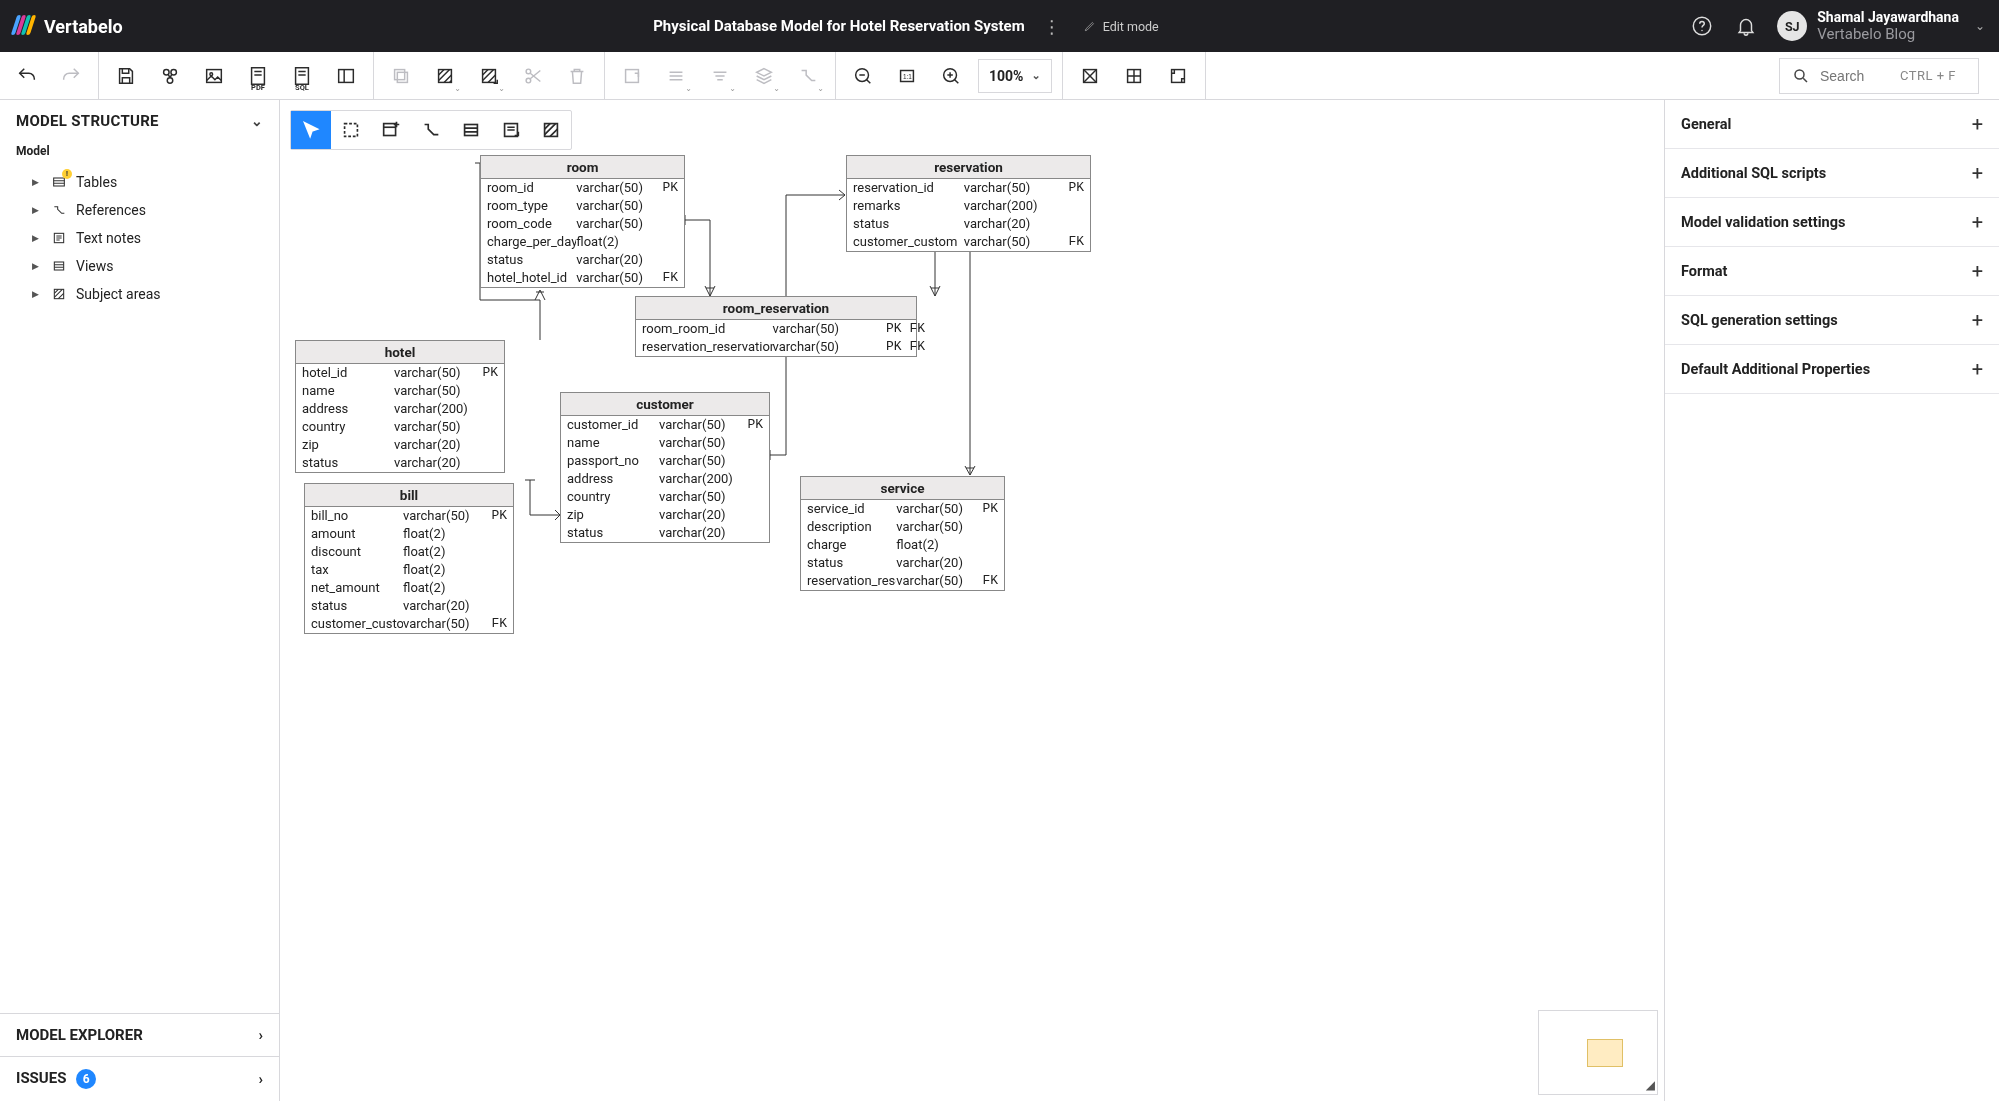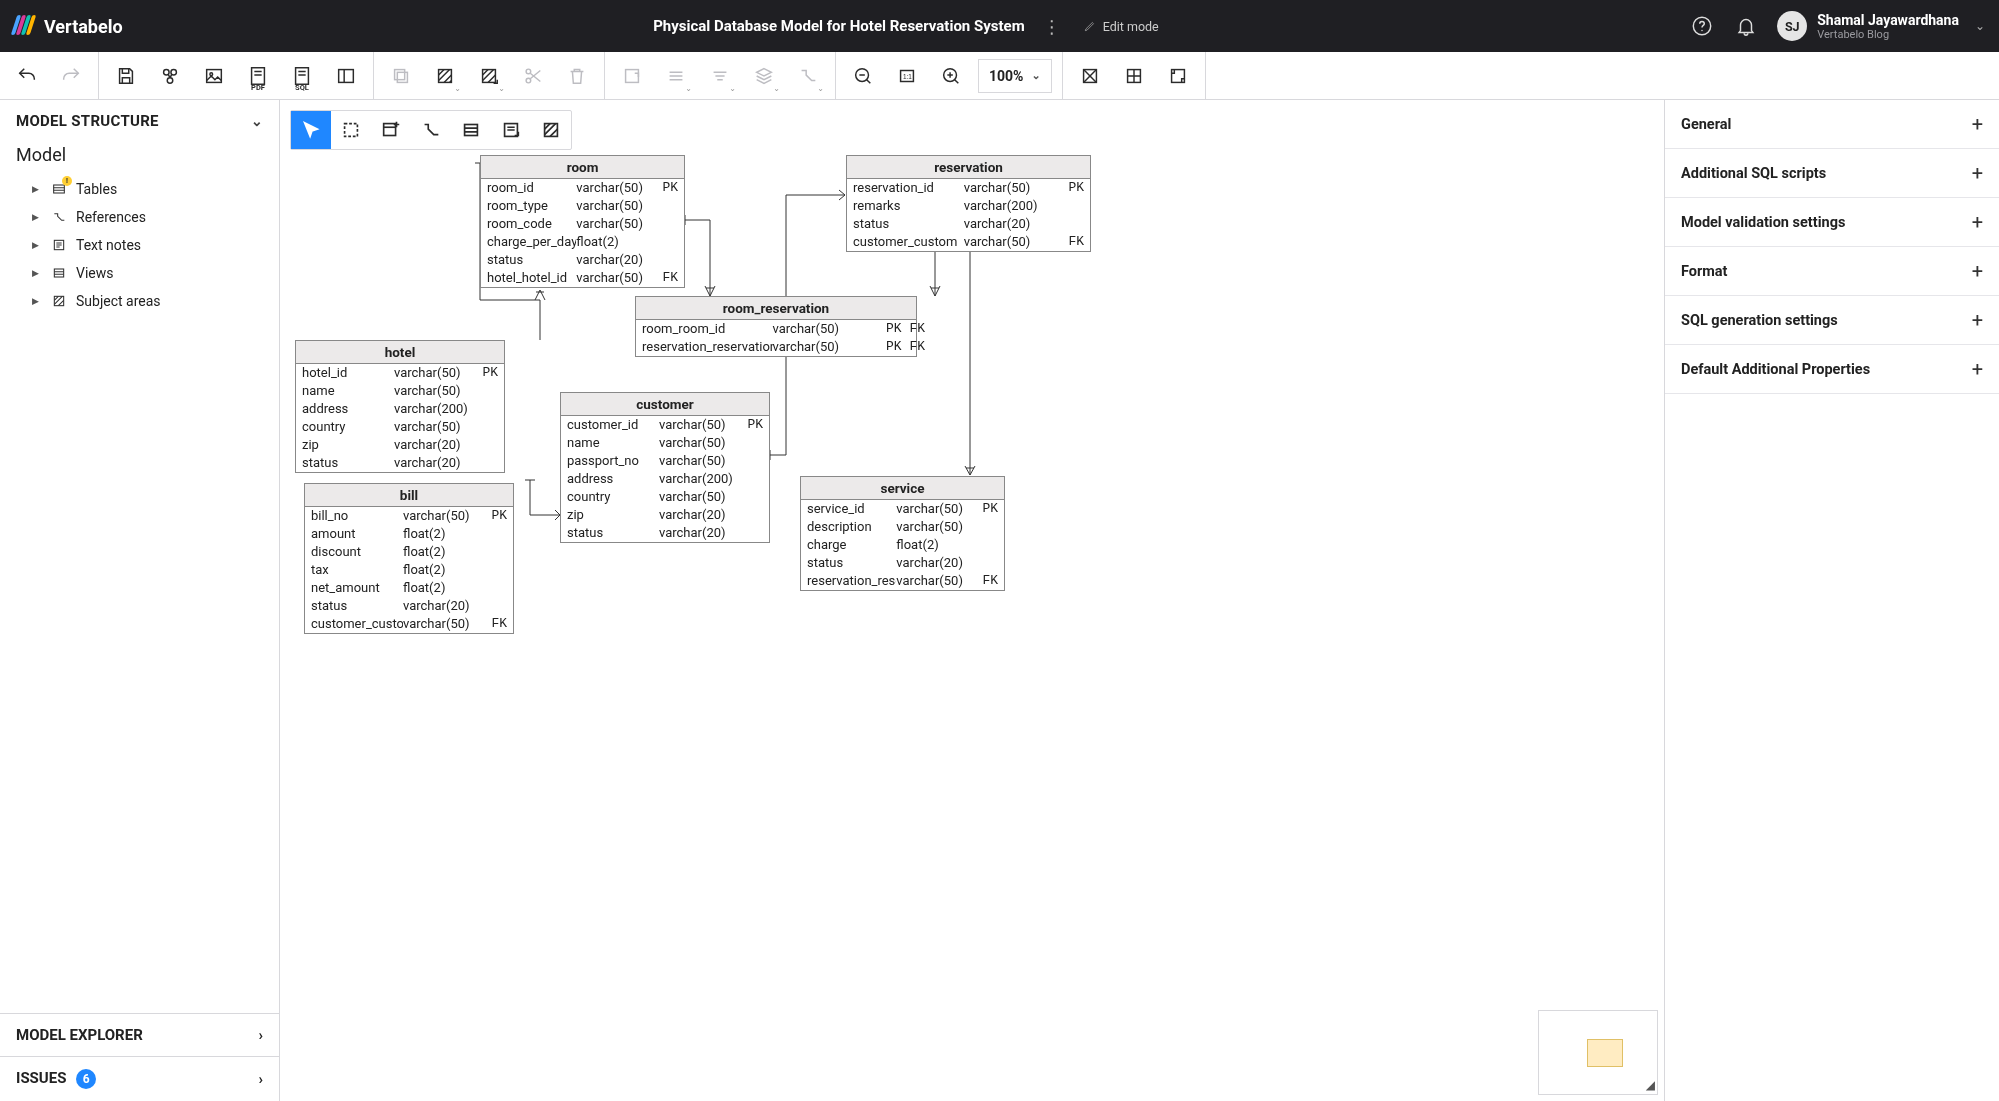--- a/index.html
+++ b/index.html
@@ -19,21 +19,21 @@
   .doc-title { font-weight: 700; font-size: 15px; white-space: nowrap; }
   .kebab { padding: 4px 6px; cursor: pointer; color: #bbb; font-size: 18px; }
   .edit-chip { display: inline-flex; align-items: center; gap: 6px; font-size: 12.5px; color: #ccc; margin-left: 4px; cursor: pointer; }
   .edit-chip svg { width: 14px; height: 14px; stroke: #ccc; }
   .header-right { display: flex; align-items: center; gap: 18px; }
   .hicon { width: 26px; height: 26px; display: flex; align-items: center; justify-content: center; cursor: pointer; color: #ddd; }
   .hicon svg { width: 22px; height: 22px; stroke: #ddd; fill: none; stroke-width: 1.6; }
   .avatar { width: 30px; height: 30px; border-radius: 50%; background: #e5e5e5; color: #222; display: flex; align-items: center; justify-content: center; font-weight: 700; font-size: 12.5px; }
   .user-block { display: flex; align-items: center; gap: 10px; cursor: pointer; }
   .user-text .uname { font-weight: 700; font-size: 14px; }
-  .user-text .utag { font-size: 11px; color: #9a9a9f; }
+  .user-text .utag { font-size: 15px; color: #9a9a9f; }
   .chev { color: #aaa; font-size: 12px; margin-left: 6px; }
 
   
   .toolbar { height: 48px; border-bottom: 1px solid #d8d8dc; display: flex; align-items: center; background: #fff; flex: 0 0 auto; }
   .tgroup { display: flex; align-items: center; height: 100%; padding: 0 10px; gap: 10px; border-right: 1px solid #d8d8dc; }
   .tgroup.noborder { border-right: none; }
   .tbtn { width: 34px; height: 34px; display: flex; align-items: center; justify-content: center; cursor: pointer; color: #333; position: relative; border-radius: 2px; }
   .tbtn svg { width: 22px; height: 22px; stroke: #2b2b2b; fill: none; stroke-width: 1.6; }
   .tbtn.disabled svg { stroke: #bdbdc2; }
   .tbtn .sub { position: absolute; bottom: 1px; font-size: 7.5px; font-weight: 700; color: #2b2b2b; }
@@ -43,21 +43,21 @@
   .toolbar .flex1 { flex: 1; }
   .search-box { display: flex; align-items: center; gap: 10px; border: 1px solid #d8d8dc; height: 36px; padding: 0 12px; font-size: 14px; color: #666; min-width: 200px; margin-right: 10px; }
   .search-box input { border: none; outline: none; font-size: 14px; width: 70px; color: #222; }
   .search-box .hint { color: #888; font-size: 13px; letter-spacing: .5px; }
 
   
   .main { flex: 1; display: flex; min-height: 0; }
   .leftpanel { width: 280px; border-right: 1px solid #d8d8dc; display: flex; flex-direction: column; background: #fff; }
   .panel-head { display: flex; align-items: center; justify-content: space-between; padding: 12px 16px 8px; font-weight: 700; font-size: 15px; letter-spacing: .3px; cursor: pointer; }
   .panel-head .chev3 { font-size: 14px; color: #444; }
-  .panel-sub { padding: 6px 16px; font-weight: 400; font-size: 18px; }
+  .panel-sub { padding: 6px 16px; font-weight: 700; font-size: 12px; }
   .tree { padding: 4px 0 0 28px; }
   .tree-item { display: flex; align-items: center; gap: 8px; padding: 5px 4px; font-size: 14px; cursor: pointer; }
   .tree-item .arrow { font-size: 9px; color: #555; width: 10px; }
   .tree-item .ticon { width: 18px; height: 18px; display: flex; align-items: center; justify-content: center; position: relative; }
   .tree-item .ticon svg { width: 16px; height: 16px; stroke: #333; fill: none; stroke-width: 1.6; }
   .warn-dot { position: absolute; top: -4px; right: -4px; width: 10px; height: 10px; background: #ffcf33; border-radius: 50%; display: flex; align-items: center; justify-content: center; font-size: 7px; font-weight: 800; color: #333; }
   .leftpanel .flexgrow { flex: 1; }
   .bottom-acc { border-top: 1px solid #d8d8dc; padding: 12px 16px; display: flex; align-items: center; justify-content: space-between; font-weight: 700; font-size: 15px; cursor: pointer; }
   .issue-badge { background: #1f87ff; color: #fff; width: 20px; height: 20px; border-radius: 50%; display: inline-flex; align-items: center; justify-content: center; font-size: 12px; margin-left: 6px; }
 
@@ -302,20 +302,30 @@
         </svg>
       </span>
     <span class="tbtn">
         <svg viewBox="0 0 24 24">
           <rect x="5" y="5" width="14" height="14"></rect>
           <path d="M5 9h3v-4M19 15h-3v4"></path>
         </svg>
       </span>
   </div>
   <div class="flex1"></div>
+  <div class="tgroup noborder">
+    <div class="search-box">
+      <svg viewBox="0 0 24 24" width="18" height="18" stroke="#444" fill="none" stroke-width="2">
+          <circle cx="10" cy="10" r="6"></circle>
+          <path d="M20 20l-5-5"></path>
+        </svg>
+      <input placeholder="Search" style="">
+      <span class="hint">CTRL + F</span>
+    </div>
+  </div>
 </div>
 
 <div class="main">
 
   <div class="leftpanel">
     <div class="panel-head">
       <span>MODEL STRUCTURE</span>
       <span class="chev3">⌄</span>
     </div>
     <div class="panel-sub">Model</div>

